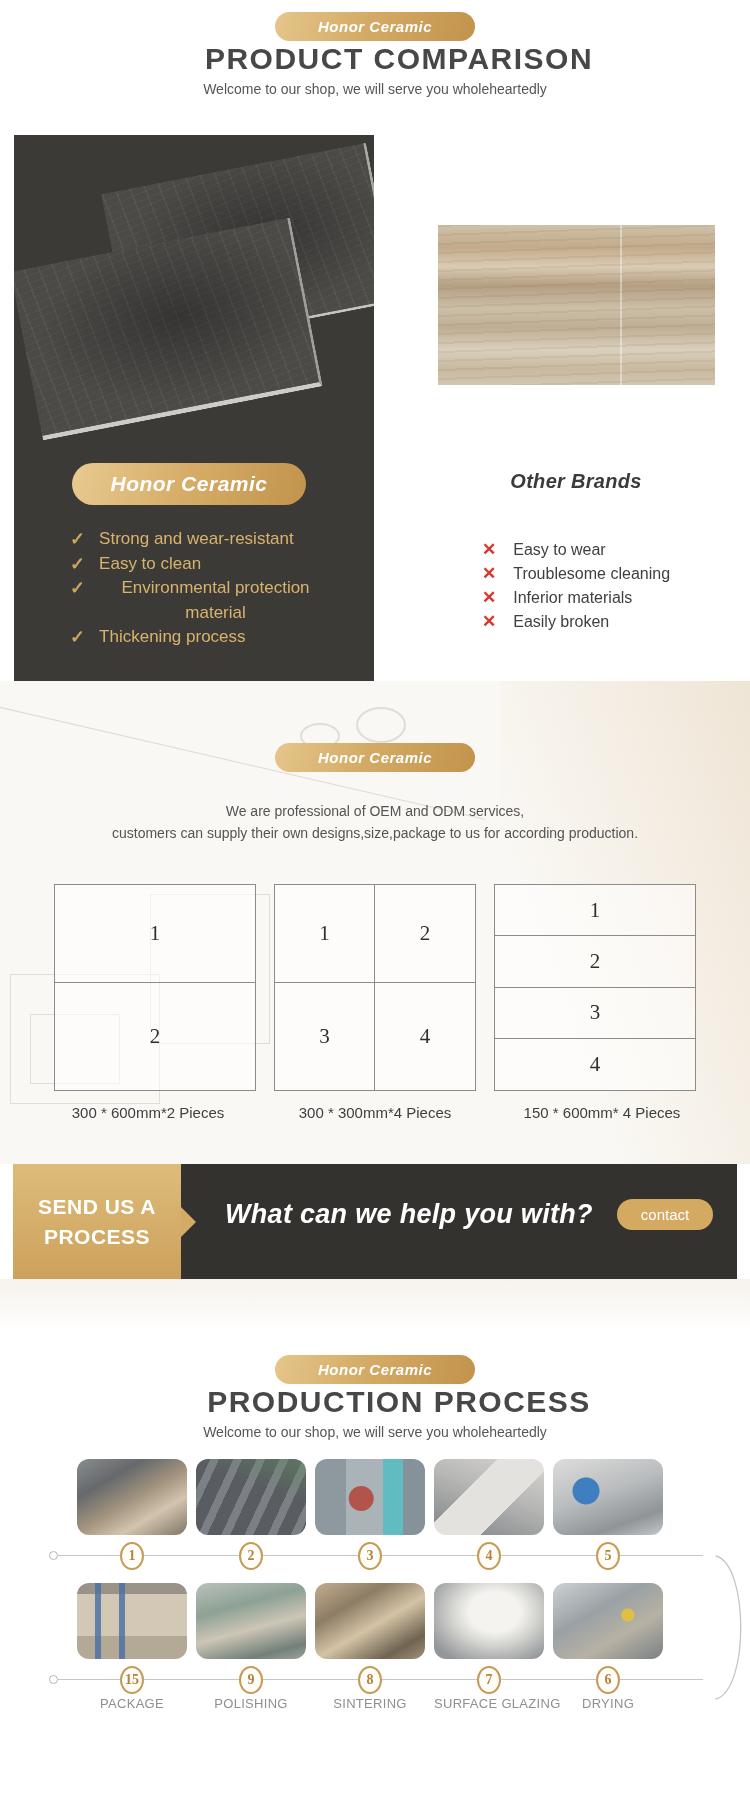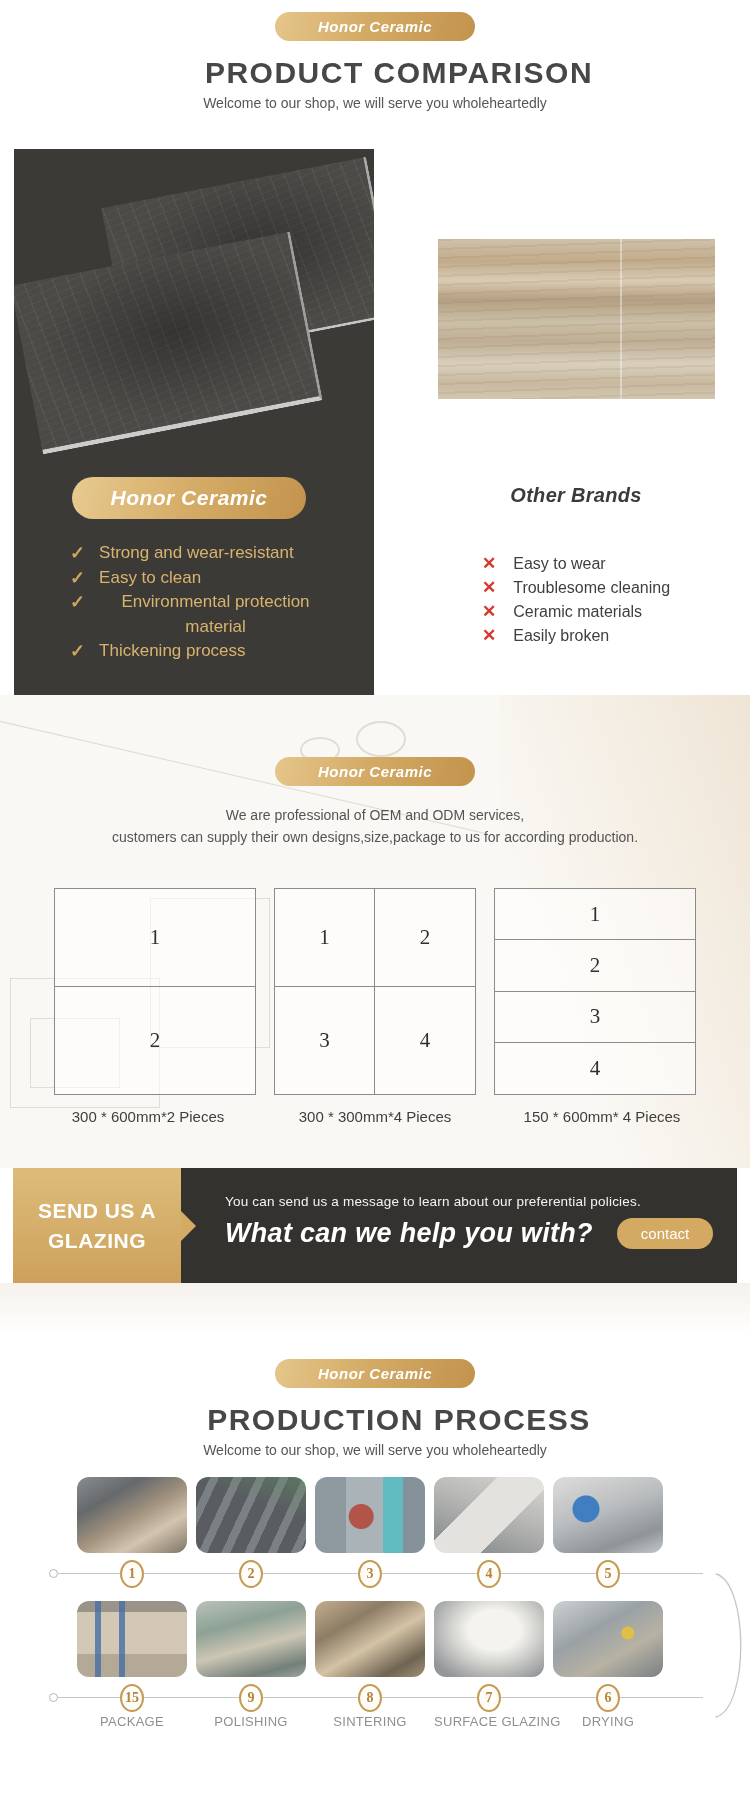--- a/index.html
+++ b/index.html
@@ -25,21 +25,20 @@
     font-weight: bold;
     font-size: 15px;
     letter-spacing: .5px;
   }
   .section-title {
     font-size: 30px;
     font-weight: 800;
     letter-spacing: 1.5px;
     color: #474747;
     line-height: 36px;
-    margin-top: 14px;
     padding-left: 48px;
   }
   .section-sub {
     font-size: 14px;
     color: #565656;
     line-height: 17px;
     margin-top: 4px;
   }
 
   
@@ -138,21 +137,21 @@
   .sk-oval { border: 2px solid rgba(190,180,165,.40); border-radius: 50%; }
   .sk-oval.o1 { left: 300px; top: 42px; width: 40px; height: 26px; }
   .sk-oval.o2 { left: 356px; top: 26px; width: 50px; height: 36px; }
   .sk-rect { border: 1px solid rgba(175,165,150,.32); }
   .sk-rect.r1 { left: 10px;  bottom: 60px;  width: 150px; height: 130px; }
   .sk-rect.r2 { left: 30px;  bottom: 80px;  width: 90px;  height: 70px; }
   .sk-rect.r3 { left: 150px; bottom: 120px; width: 120px; height: 150px; }
 
   .oem-inner { position: relative; z-index: 1; text-align: center; }
   .oem-title { font-size: 33px; font-weight: 800; letter-spacing: 1px; color: #4a4a4a; line-height: 38px; margin-top: 18px; }
-  .oem-desc  { font-size: 14px; color: #545454; line-height: 22px; margin-top: 18px; }
+  .oem-desc  { font-size: 14px; color: #545454; line-height: 22px; margin-top: 28px; }
 
   .diagrams { display: flex; justify-content: center; gap: 18px; margin-top: 40px; }
   .diag {
     width: 202px; height: 207px;
     border: 1px solid #8b8b8b;
     background: rgba(255,255,255,.55);
     display: flex; flex-direction: column;
   }
   .cell {
     display: flex; align-items: center; justify-content: center;
@@ -316,21 +315,21 @@
         <li>
           <span class="cross">✕</span>
           <span>Easy to wear</span>
         </li>
         <li>
           <span class="cross">✕</span>
           <span>Troublesome cleaning</span>
         </li>
         <li>
           <span class="cross">✕</span>
-          <span>Ceramic materials</span>
+          <span>Inferior materials</span>
         </li>
         <li>
           <span class="cross">✕</span>
           <span>Easily broken</span>
         </li>
       </ul>
     </div>
   </div>
 </div>
 
@@ -372,24 +371,23 @@
       <div class="diag-label">300 * 600mm*2 Pieces</div>
       <div class="diag-label">300 * 300mm*4 Pieces</div>
       <div class="diag-label">150 * 600mm* 4 Pieces</div>
     </div>
   </div>
 </div>
 
 <div class="banner">
   <div class="banner-left">
     <div>SEND US A</div>
-    <div>GLAZING</div>
+    <div>PROCESS</div>
   </div>
   <div class="banner-right">
-    <div class="banner-info">You can send us a message to learn about our preferential policies.</div>
     <div class="banner-row">
       <div class="banner-question">What can we help you with?</div>
       <button class="contact-btn">contact</button>
     </div>
   </div>
 </div>
 
 <div class="section-process center">
   <span class="pill">Honor Ceramic</span>
   <h2 class="section-title">PRODUCTION PROCESS</h2>

